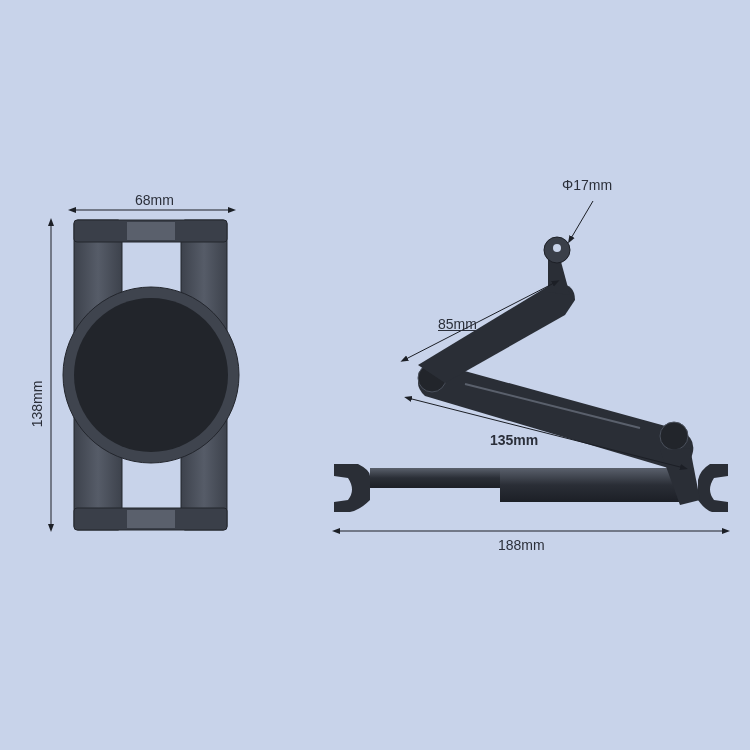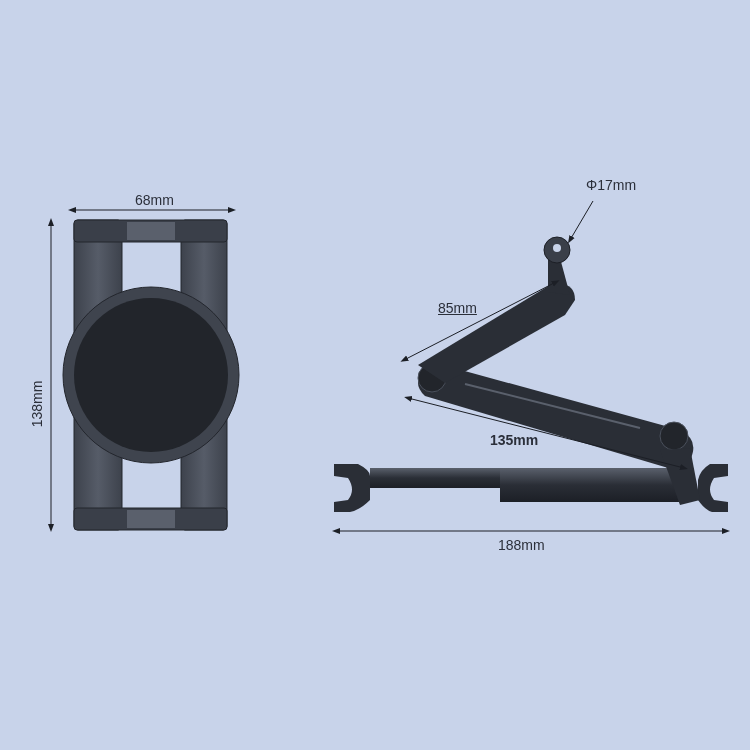--- a/index.html
+++ b/index.html
@@ -68,16 +68,16 @@
 
     <line x1="593" y1="201" x2="570" y2="240" stroke="#1c1f26" stroke-width="1" marker-end="url(#ah)"></line>
     <line x1="404" y1="360" x2="556" y2="282" stroke="#1c1f26" stroke-width="1" marker-start="url(#ah)" marker-end="url(#ah)"></line>
     <line x1="408" y1="398" x2="684" y2="468" stroke="#1c1f26" stroke-width="1" marker-start="url(#ah)" marker-end="url(#ah)"></line>
     <line x1="336" y1="531" x2="726" y2="531" stroke="#1c1f26" stroke-width="1" marker-start="url(#ah)" marker-end="url(#ah)"></line>
   </g>
 </svg>
 
 <div class="lbl" style="left:135px;top:192px;">68mm</div>
 <div class="lbl vert" style="left:14px;top:396px;">138mm</div>
-<div class="lbl" style="left:586px;top:177px;">Φ17mm</div>
-<div class="lbl" style="left:438px;top:300px;text-decoration:underline;">85mm</div>
+<div class="lbl" style="left:562px;top:177px;">Φ17mm</div>
+<div class="lbl" style="left:438px;top:316px;text-decoration:underline;">85mm</div>
 <div class="lbl" style="left:490px;top:432px;font-weight:bold;">135mm</div>
 <div class="lbl" style="left:498px;top:537px;">188mm</div>
 
 </body></html>

